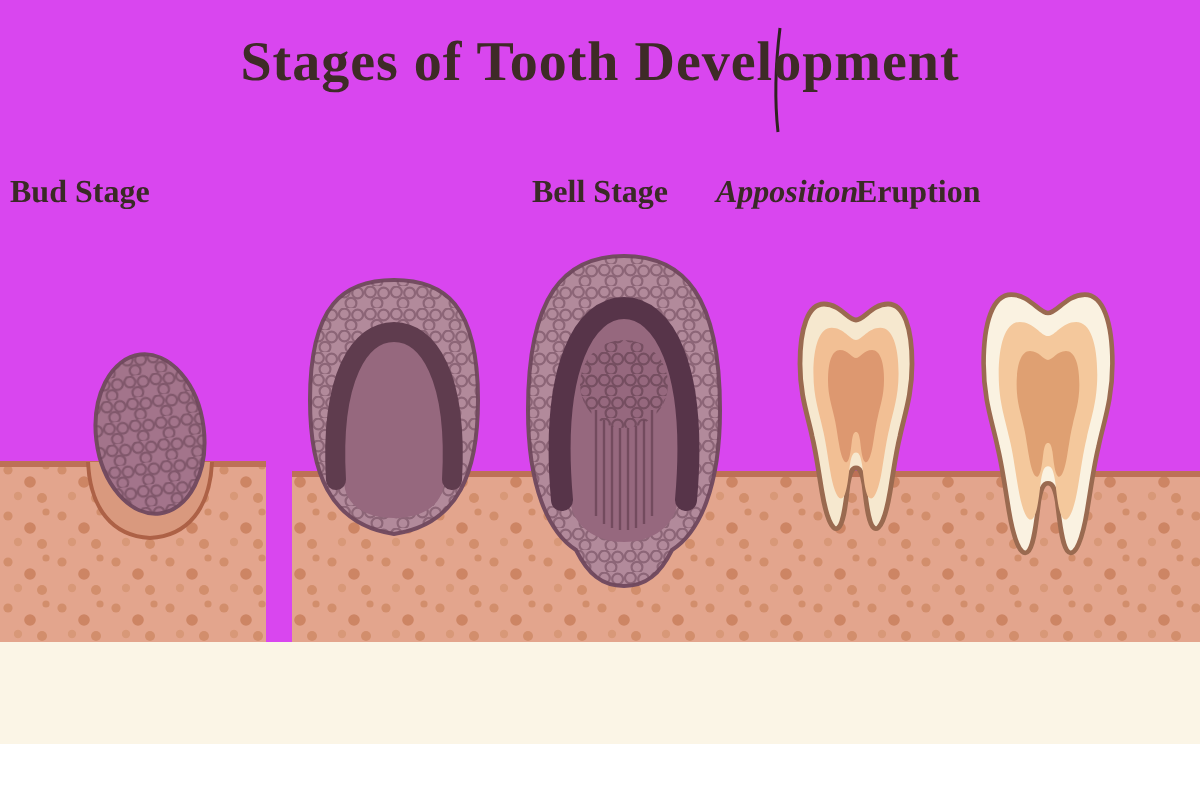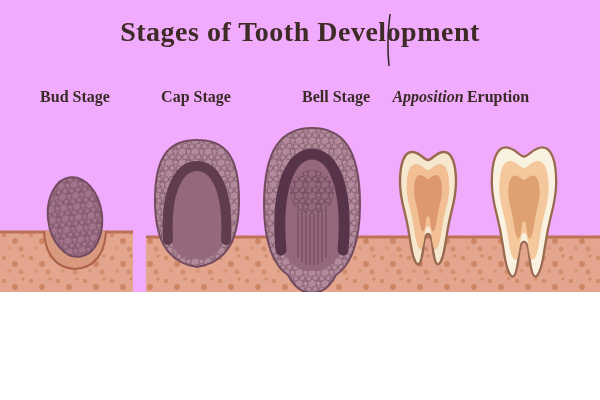--- a/index.html
+++ b/index.html
@@ -1,27 +1,27 @@
 <!DOCTYPE html>
 <html><head>
 <meta charset="utf-8">
 <style>
   html,body{margin:0;padding:0;background:#ffffff;}
   .canvas{
-    position:relative;width:600px;height:292px;overflow:hidden;
-    background:#f0abfc;
+    position:relative;width:600px;height:372px;overflow:hidden;
+    background:#d946ef;
     font-family:"Liberation Serif", serif;
   }
   .title{
     position:absolute;top:16px;left:0;width:100%;
     text-align:center;font-size:28px;font-weight:bold;
     color:#3e2b27;letter-spacing:.5px;
   }
   .stage-label{
-    position:absolute;top:88px;width:140px;text-align:center;
+    position:absolute;top:88px;width:140px;text-align:left;
     font-size:16px;font-weight:bold;color:#3a2a26;
   }
   .lbl-bud{left:5px;}
   .lbl-cap{left:126px;}
   .lbl-bell{left:266px;}
   .lbl-app{left:358px;font-style:italic;}
   .lbl-eru{left:428px;}
   .scene{position:absolute;left:0;top:0;}
 </style>
 </head>
@@ -116,18 +116,17 @@
       <use href="#tooth" transform="translate(524,212) scale(0.88)" fill="#f4c89c"></use>
       <use href="#tooth" transform="translate(524,208) scale(0.56)" fill="#dfa072"></use>
     </g>
 
     <path d="M390,14 C388,30 387,48 389,66" fill="none" stroke="#2f2320" stroke-width="1.5"></path>
   </svg>
 
   <div class="title">Stages of Tooth Development</div>
 
   <div class="stage-label lbl-bud">Bud Stage</div>
-  <div class="stage-label lbl-cap">Cap Stage</div>
   <div class="stage-label lbl-bell">Bell Stage</div>
   <div class="stage-label lbl-app">Apposition</div>
   <div class="stage-label lbl-eru">Eruption</div>
 
 </div>
 
 </body></html>

